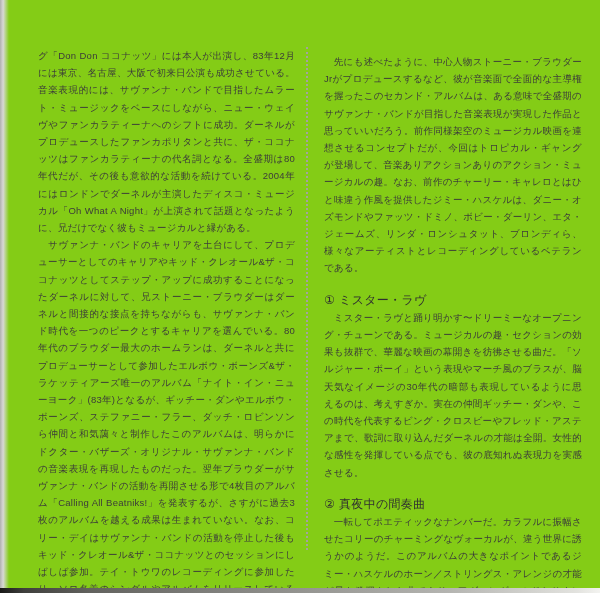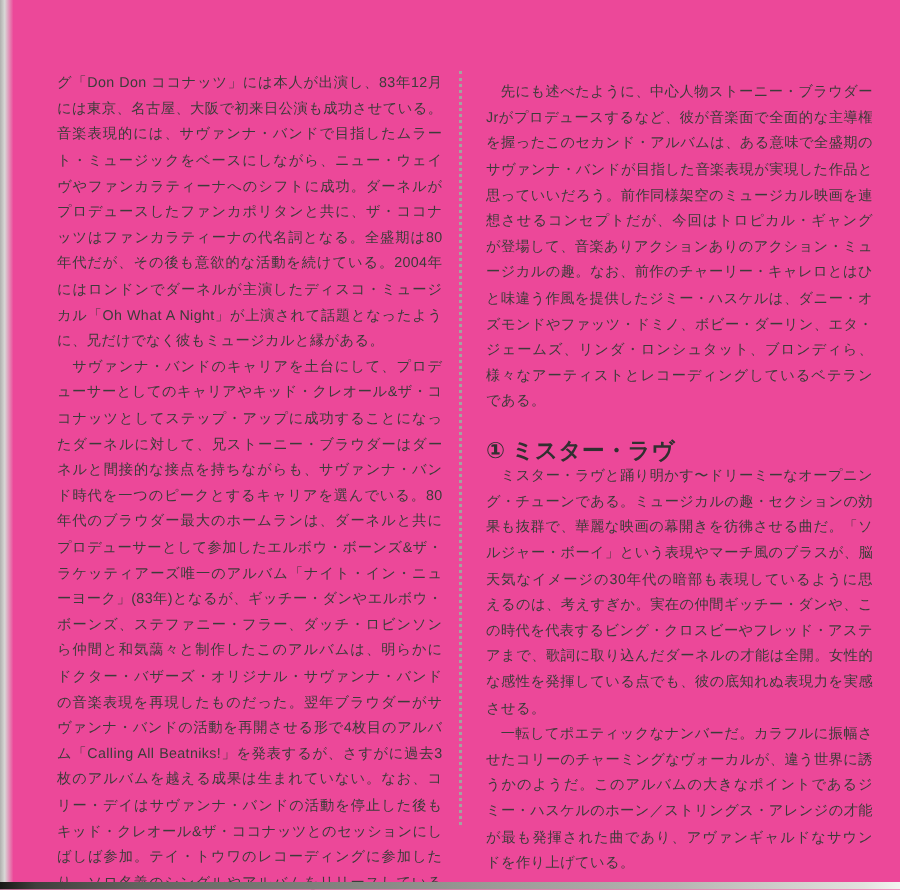--- a/index.html
+++ b/index.html
@@ -4,21 +4,21 @@
 <style>
   html, body { margin: 0; padding: 0; }
   body {
     font-family: "Liberation Sans", "DejaVu Sans", sans-serif;
     background: #ffffff;
   }
   .page {
     position: relative;
     width: 600px;
     height: 593px;
-    background: #ec4899;
+    background: #84cc16;
     overflow: hidden;
     color: #3c3c3a;
   }
   
   .edge-left {
     position: absolute; left: 0; top: 0; bottom: 0; width: 9px;
     background: linear-gradient(to right, #b0b0ae 0, #d8d8d6 35%, rgba(248,248,246,0) 100%);
     pointer-events: none;
   }
   
@@ -50,23 +50,23 @@
     line-height: 17.2px;
     letter-spacing: 0.25px;
     word-break: break-all;
     text-align: justify;
     text-justify: inter-ideograph;
     color: #3c3c3a;
   }
   .track { margin: 0; }
   .track-heading {
     margin: 15px 0 0 0;
-    font-size: 15px;
+    font-size: 12px;
     line-height: 17.2px;
-    font-weight: bold;
+    font-weight: normal;
     color: #303030;
     letter-spacing: 0.3px;
   }
   .track-heading .track-number { margin-right: 4px; }
 </style>
 </head>
 <body>
 
 <div class="page">
 
@@ -83,20 +83,21 @@
 
     <div class="col col-right">
       <p class="body-text">　先にも述べたように、中心人物ストーニー・ブラウダーJrがプロデュースするなど、彼が音楽面で全面的な主導権を握ったこのセカンド・アルバムは、ある意味で全盛期のサヴァンナ・バンドが目指した音楽表現が実現した作品と思っていいだろう。前作同様架空のミュージカル映画を連想させるコンセプトだが、今回はトロピカル・ギャングが登場して、音楽ありアクションありのアクション・ミュージカルの趣。なお、前作のチャーリー・キャレロとはひと味違う作風を提供したジミー・ハスケルは、ダニー・オズモンドやファッツ・ドミノ、ボビー・ダーリン、エタ・ジェームズ、リンダ・ロンシュタット、ブロンディら、様々なアーティストとレコーディングしているベテランである。</p>
 
       <div class="track">
         <h3 class="track-heading"><span class="track-number">①</span><span>ミスター・ラヴ</span></h3>
         <p class="body-text">　ミスター・ラヴと踊り明かす〜ドリーミーなオープニング・チューンである。ミュージカルの趣・セクションの効果も抜群で、華麗な映画の幕開きを彷彿させる曲だ。「ソルジャー・ボーイ」という表現やマーチ風のブラスが、脳天気なイメージの30年代の暗部も表現しているように思えるのは、考えすぎか。実在の仲間ギッチー・ダンや、この時代を代表するビング・クロスビーやフレッド・アステアまで、歌詞に取り込んだダーネルの才能は全開。女性的な感性を発揮している点でも、彼の底知れぬ表現力を実感させる。</p>
       </div>
 
       <div class="track">
+        <h3 class="track-heading"><span class="track-number">②</span><span>真夜中の間奏曲</span></h3>
         <p class="body-text">　一転してポエティックなナンバーだ。カラフルに振幅させたコリーのチャーミングなヴォーカルが、違う世界に誘うかのようだ。このアルバムの大きなポイントであるジミー・ハスケルのホーン／ストリングス・アレンジの才能が最も発揮された曲であり、アヴァンギャルドなサウンドを作り上げている。</p>
       </div>
 
     </div>
 
   </div>
 
   <div class="edge-bottom"></div>
 
 </div>

